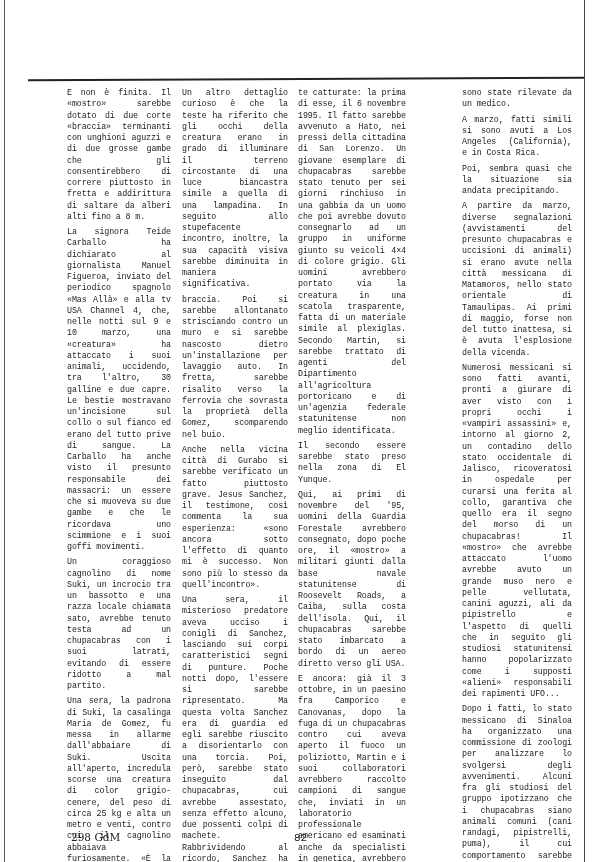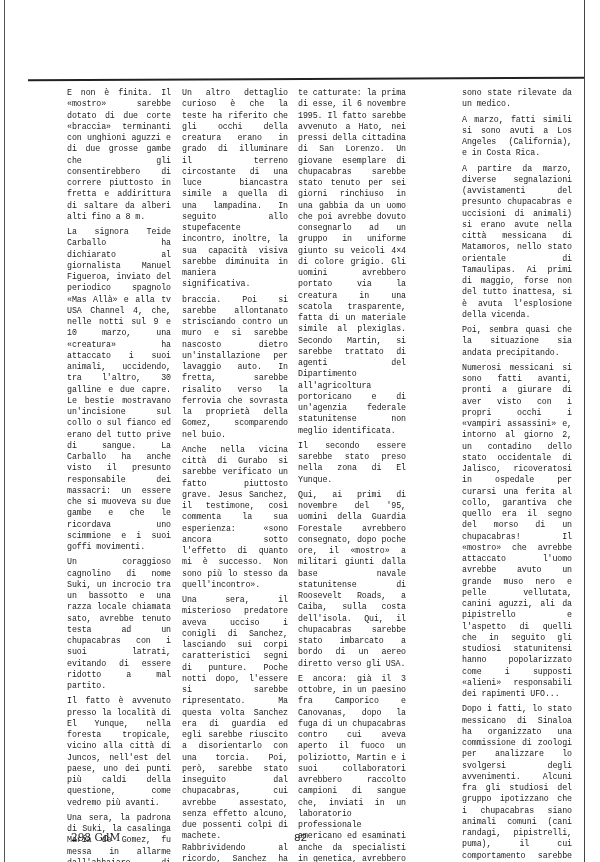--- a/index.html
+++ b/index.html
@@ -26,21 +26,20 @@
 <body>
 
 <div class="scan-edge-left"></div>
 <div class="scan-edge-right"></div>
 <div class="top-rule"></div>
 
 <div class="col c1">
   <p>E non è finita. Il «mostro» sarebbe dotato di due corte «braccia» terminanti con unghioni aguzzi e di due grosse gambe che gli consentirebbero di correre piuttosto in fretta e addirittura di saltare da alberi alti fino a 8 m.</p>
   <p>La signora Teide Carballo ha dichiarato al giornalista Manuel Figueroa, inviato del periodico spagnolo «Mas Allà» e alla tv USA Channel 4, che, nelle notti sul 9 e 10 marzo, una «creatura» ha attaccato i suoi animali, uccidendo, tra l'altro, 30 galline e due capre. Le bestie mostravano un'incisione sul collo o sul fianco ed erano del tutto prive di sangue. La Carballo ha anche visto il presunto responsabile dei massacri: un essere che si muoveva su due gambe e che le ricordava uno scimmione e i suoi goffi movimenti.</p>
   <p>Un coraggioso cagnolino di nome Suki, un incrocio tra un bassotto e una razza locale chiamata sato, avrebbe tenuto testa ad un chupacabras con i suoi latrati, evitando di essere ridotto a mal partito.</p>
-  <p>Il fatto è avvenuto presso la località di El Yunque, nella foresta tropicale, vicino alla città di Juncos, nell'est del paese, uno dei punti più caldi della questione, come vedremo più avanti.</p>
   <p>Una sera, la padrona di Suki, la casalinga Maria de Gomez, fu messa in allarme dall'abbaiare di Suki. Uscita all'aperto, incredula scorse una creatura di color grigio-cenere, del peso di circa 25 kg e alta un metro e venti, contro cui il cagnolino abbaiava furiosamente. «È la cosa più brutta che abbia mai visto — dichiarò poi la Gomez — tutto ciò che si frapponeva fra me e lei era la fragile porta che dà sulla cucina. Una mazza da baseball che mio marito tiene in casa nell'eventualità che si avvicini qualche malvivente era tutto quello che avrei potuto utilizzare per difendermi».</p>
 
 </div>
 
 <div class="col c2">
   <p>Un altro dettaglio curioso è che la teste ha riferito che gli occhi della creatura erano in grado di illuminare il terreno circostante di una luce biancastra simile a quella di una lampadina. In seguito allo stupefacente incontro, inoltre, la sua capacità visiva sarebbe diminuita in maniera significativa.</p>
   <p>braccia. Poi si sarebbe allontanato strisciando contro un muro e si sarebbe nascosto dietro un'installazione per lavaggio auto. In fretta, sarebbe risalito verso la ferrovia che sovrasta la proprietà della Gomez, scomparendo nel buio.</p>
   <p>Anche nella vicina città di Gurabo si sarebbe verificato un fatto piuttosto grave. Jesus Sanchez, il testimone, così commenta la sua esperienza: «sono ancora sotto l'effetto di quanto mi è successo. Non sono più lo stesso da quell'incontro».</p>
   <p>Una sera, il misterioso predatore aveva ucciso i conigli di Sanchez, lasciando sui corpi caratteristici segni di punture. Poche notti dopo, l'essere si sarebbe ripresentato. Ma questa volta Sanchez era di guardia ed egli sarebbe riuscito a disorientarlo con una torcia. Poi, però, sarebbe stato inseguito dal chupacabras, cui avrebbe assestato, senza effetto alcuno, due possenti colpi di machete. Rabbrividendo al ricordo, Sanchez ha concluso: «il rumore era come quello di un colpo dato su un tamburo». Naturalmente, di fronte a fatti di questo tipo, la pressione esercitata sulle autorità dagli abitanti delle località più colpite e dagli allevatori è stata forte. Il 9 novembre del '95, il presidente della commissione agricoltura della Camera dei Deputati di Portorico, Juan G. Lopez, ha chiesto al Parlamento l'apertura di un'inchiesta.</p>
   <p>L'ufologo Jorge Martin ha poi raccolto molte testimonianze relative ad oggetti volanti piramidali visti negli stessi luoghi in cui sono stati ritrovati i corpi di animali dissanguati in maniera misteriosa.</p>
@@ -51,22 +50,22 @@
   <p>te catturate: la prima di esse, il 6 novembre 1995. Il fatto sarebbe avvenuto a Hato, nei pressi della cittadina di San Lorenzo. Un giovane esemplare di chupacabras sarebbe stato tenuto per sei giorni rinchiuso in una gabbia da un uomo che poi avrebbe dovuto consegnarlo ad un gruppo in uniforme giunto su veicoli 4×4 di colore grigio. Gli uomini avrebbero portato via la creatura in una scatola trasparente, fatta di un materiale simile al plexiglas. Secondo Martin, si sarebbe trattato di agenti del Dipartimento all'agricoltura portoricano e di un'agenzia federale statunitense non meglio identificata.</p>
   <p>Il secondo essere sarebbe stato preso nella zona di El Yunque.</p>
   <p>Qui, ai primi di novembre del '95, uomini della Guardia Forestale avrebbero consegnato, dopo poche ore, il «mostro» a militari giunti dalla base navale statunitense di Roosevelt Roads, a Caiba, sulla costa dell'isola. Qui, il chupacabras sarebbe stato imbarcato a bordo di un aereo diretto verso gli USA.</p>
   <p>E ancora: già il 3 ottobre, in un paesino fra Camporico e Canovanas, dopo la fuga di un chupacabras contro cui aveva aperto il fuoco un poliziotto, Martin e i suoi collaboratori avrebbero raccolto campioni di sangue che, inviati in un laboratorio professionale americano ed esaminati anche da specialisti in genetica, avrebbero dato i seguenti risultati: 1) il sangue sarebbe simile a quello umano del gruppo A; 2) l'analisi dei componenti avrebbe rivelato che esso proveniva da una ferita all'intestino; 3) l'analisi genetica mostrerebbe caratteristiche diverse da quelle presenti nel sangue umano e da quelle degli animali conosciuti. Ad esempio, la proporzione fra albumina e globuline sarebbe assai più elevata che in quella di altre specie. E come se non bastasse...</p>
 
 </div>
 
 <div class="col c5">
   <p>sono state rilevate da un medico.</p>
   <p>A marzo, fatti simili si sono avuti a Los Angeles (California), e in Costa Rica.</p>
+  <p>Poi, sembra quasi che la situazione sia andata precipitando.</p>
   <p>A partire da marzo, diverse segnalazioni (avvistamenti del presunto chupacabras e uccisioni di animali) si erano avute nella città messicana di Matamoros, nello stato orientale di Tamaulipas. Ai primi di maggio, forse non del tutto inattesa, si è avuta l'esplosione della vicenda.</p>
-  <p>Poi, sembra quasi che la situazione sia andata precipitando.</p>
   <p>Numerosi messicani si sono fatti avanti, pronti a giurare di aver visto con i propri occhi i «vampiri assassini» e, intorno al giorno 2, un contadino dello stato occidentale di Jalisco, ricoveratosi in ospedale per curarsi una ferita al collo, garantiva che quello era il segno del morso di un chupacabras! Il «mostro» che avrebbe attaccato l'uomo avrebbe avuto un grande muso nero e pelle vellutata, canini aguzzi, ali da pipistrello e l'aspetto di quelli che in seguito gli studiosi statunitensi hanno popolarizzato come i supposti «alieni» responsabili dei rapimenti UFO...</p>
   <p>Dopo i fatti, lo stato messicano di Sinaloa ha organizzato una commissione di zoologi per analizzare lo svolgersi degli avvenimenti. Alcuni fra gli studiosi del gruppo ipotizzano che i chupacabras siano animali comuni (cani randagi, pipistrelli, puma), il cui comportamento sarebbe stato bruscamente modificato da agenti inquinanti. Invece, Ernesto Ekerlin, biologo dell'Università di Monterrey, è più scettico, e parla degli effetti di una psicosi collettiva diffusasi su scala internazionale.</p>
   <p>Comunque sia, un fenomeno clamoroso, i cui sviluppi si annunciano appassionanti. Siamo in attesa di ulteriori dettagli da proporvi tempestivamente, qualsiasi spiegazione — anche prosaica — si renda plausibile per storie fin troppo suggestive come questa.</p>
 
 </div>
 
 <div class="folio-left">298 GdM</div>
 <div class="folio-center">82</div>
 
 </body></html>

